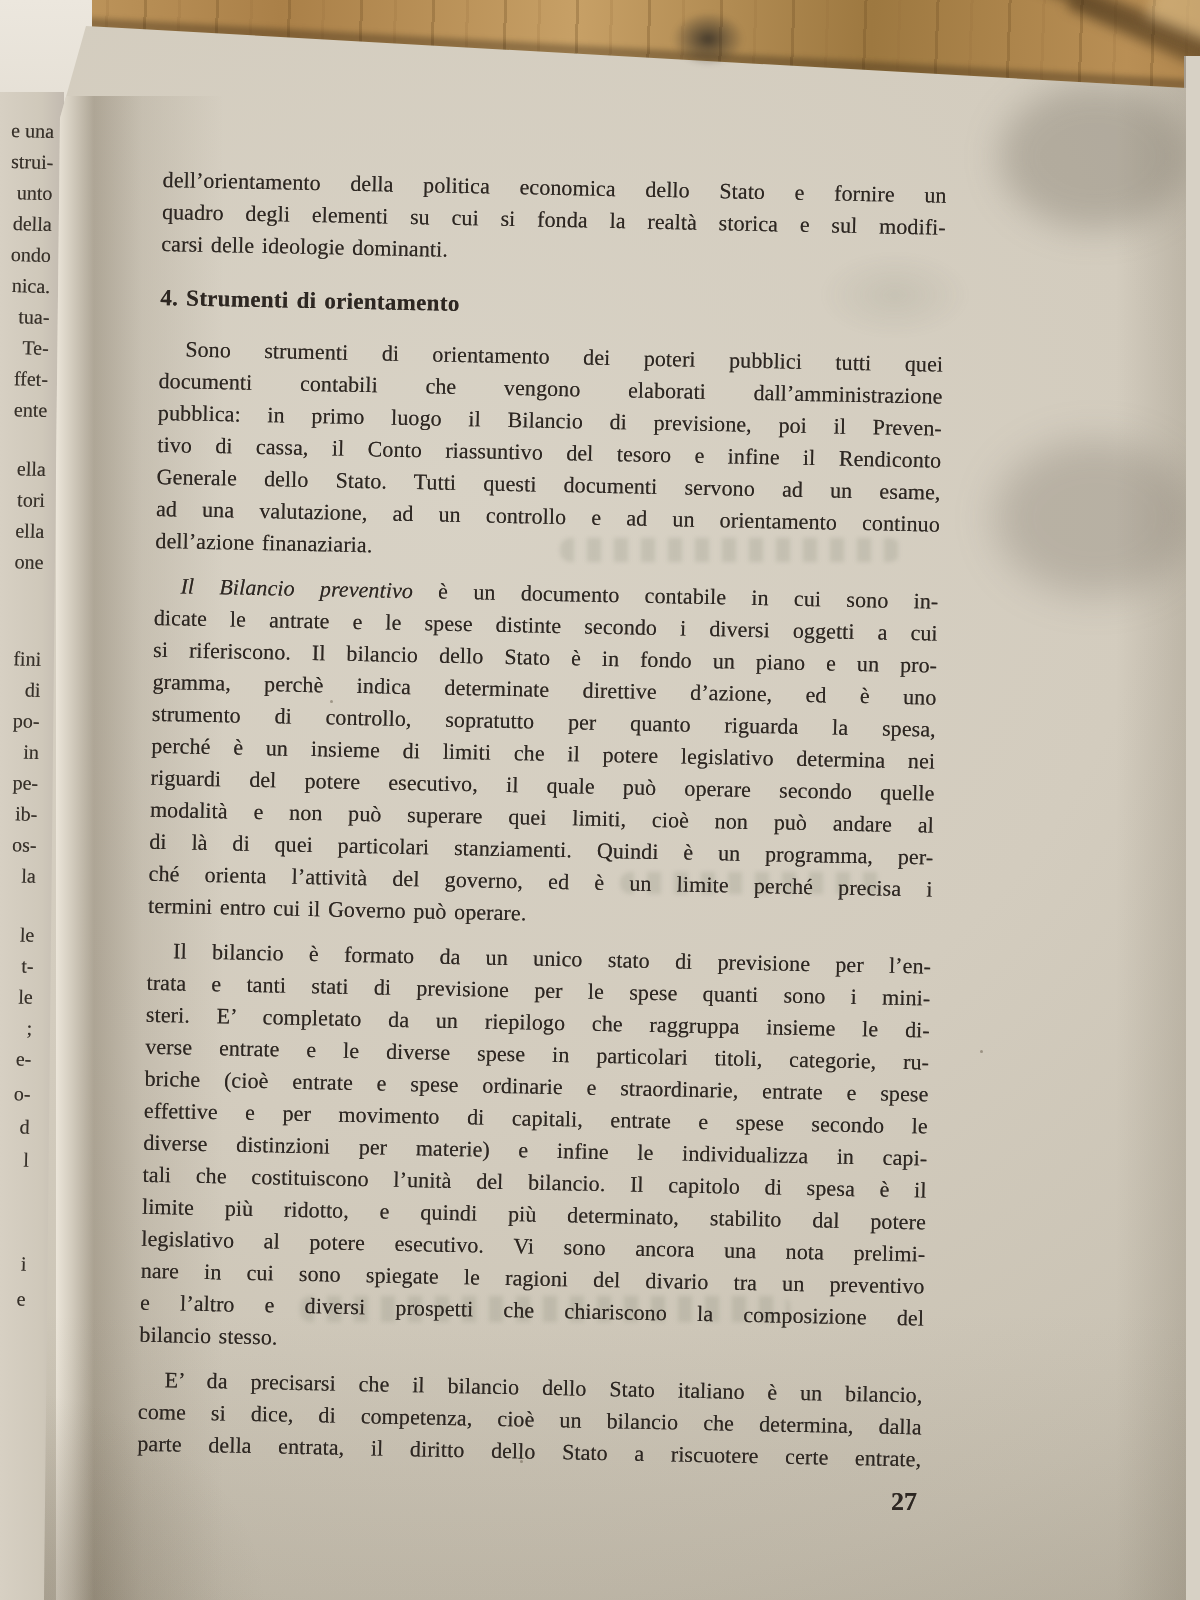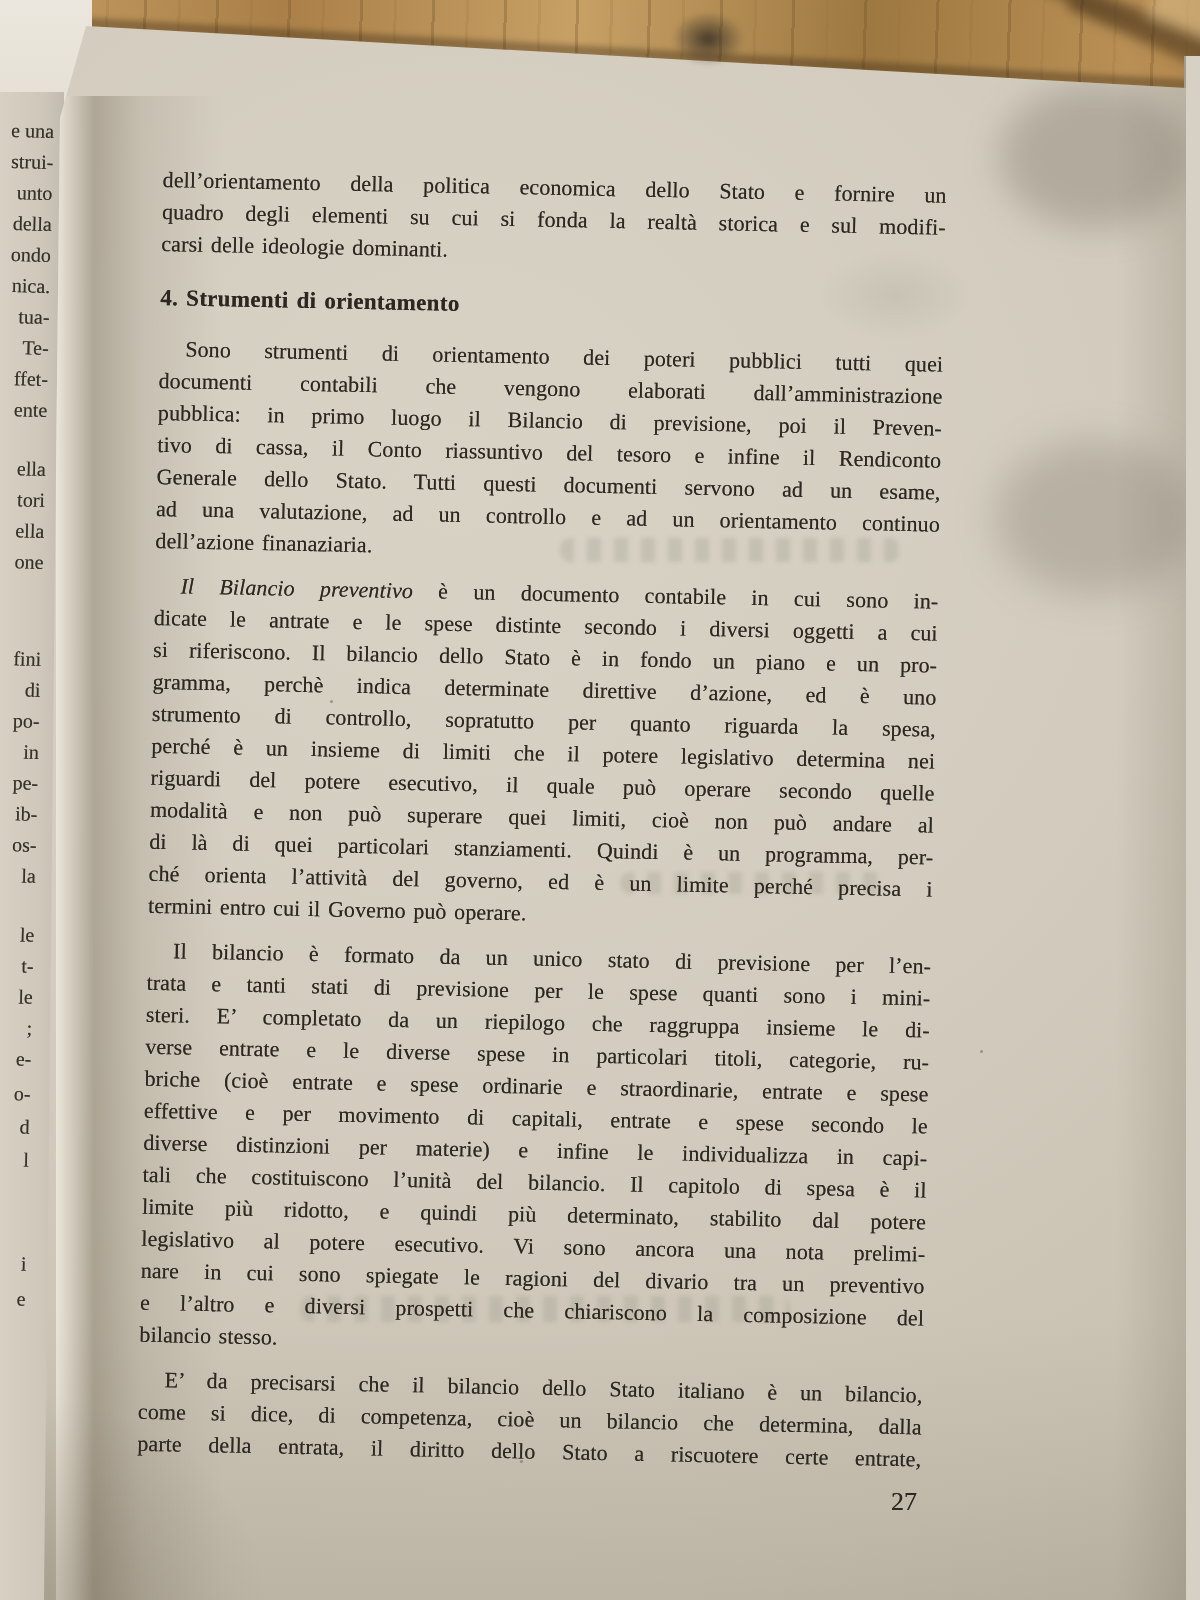--- a/index.html
+++ b/index.html
@@ -68,21 +68,21 @@
     font-size:22px;line-height:32px;color:var(--ink,#2d2722);
     letter-spacing:.1px;word-spacing:2px;
     text-shadow:0 0 .6px rgba(45,39,34,.7);}
   .para{margin:13px 0 0;}
   .para:first-child{margin-top:0;}
   .line{text-align:justify;text-align-last:justify;height:32px;}
   .line.short{text-align-last:left;}
   .line.indent{text-indent:26px;}
   .it{font-style:italic;}
   .heading{font-weight:bold;font-size:23px;line-height:32px;margin:22px 0 19px;letter-spacing:.3px;}
-  .page-number{position:absolute;left:891px;top:1487px;font-size:26px;font-weight:normal;
+  .page-number{position:absolute;left:891px;top:1487px;font-size:26px;font-weight:bold;
     color:#2d2722;text-shadow:0 0 .6px rgba(45,39,34,.7);}
 </style>
 </head>
 <body>
 
 <div class="scene">
   <div class="wood"></div>
   <div class="wood-streak1"></div>
   <div class="wood-streak2"></div>
   <div class="wood-light"></div>

